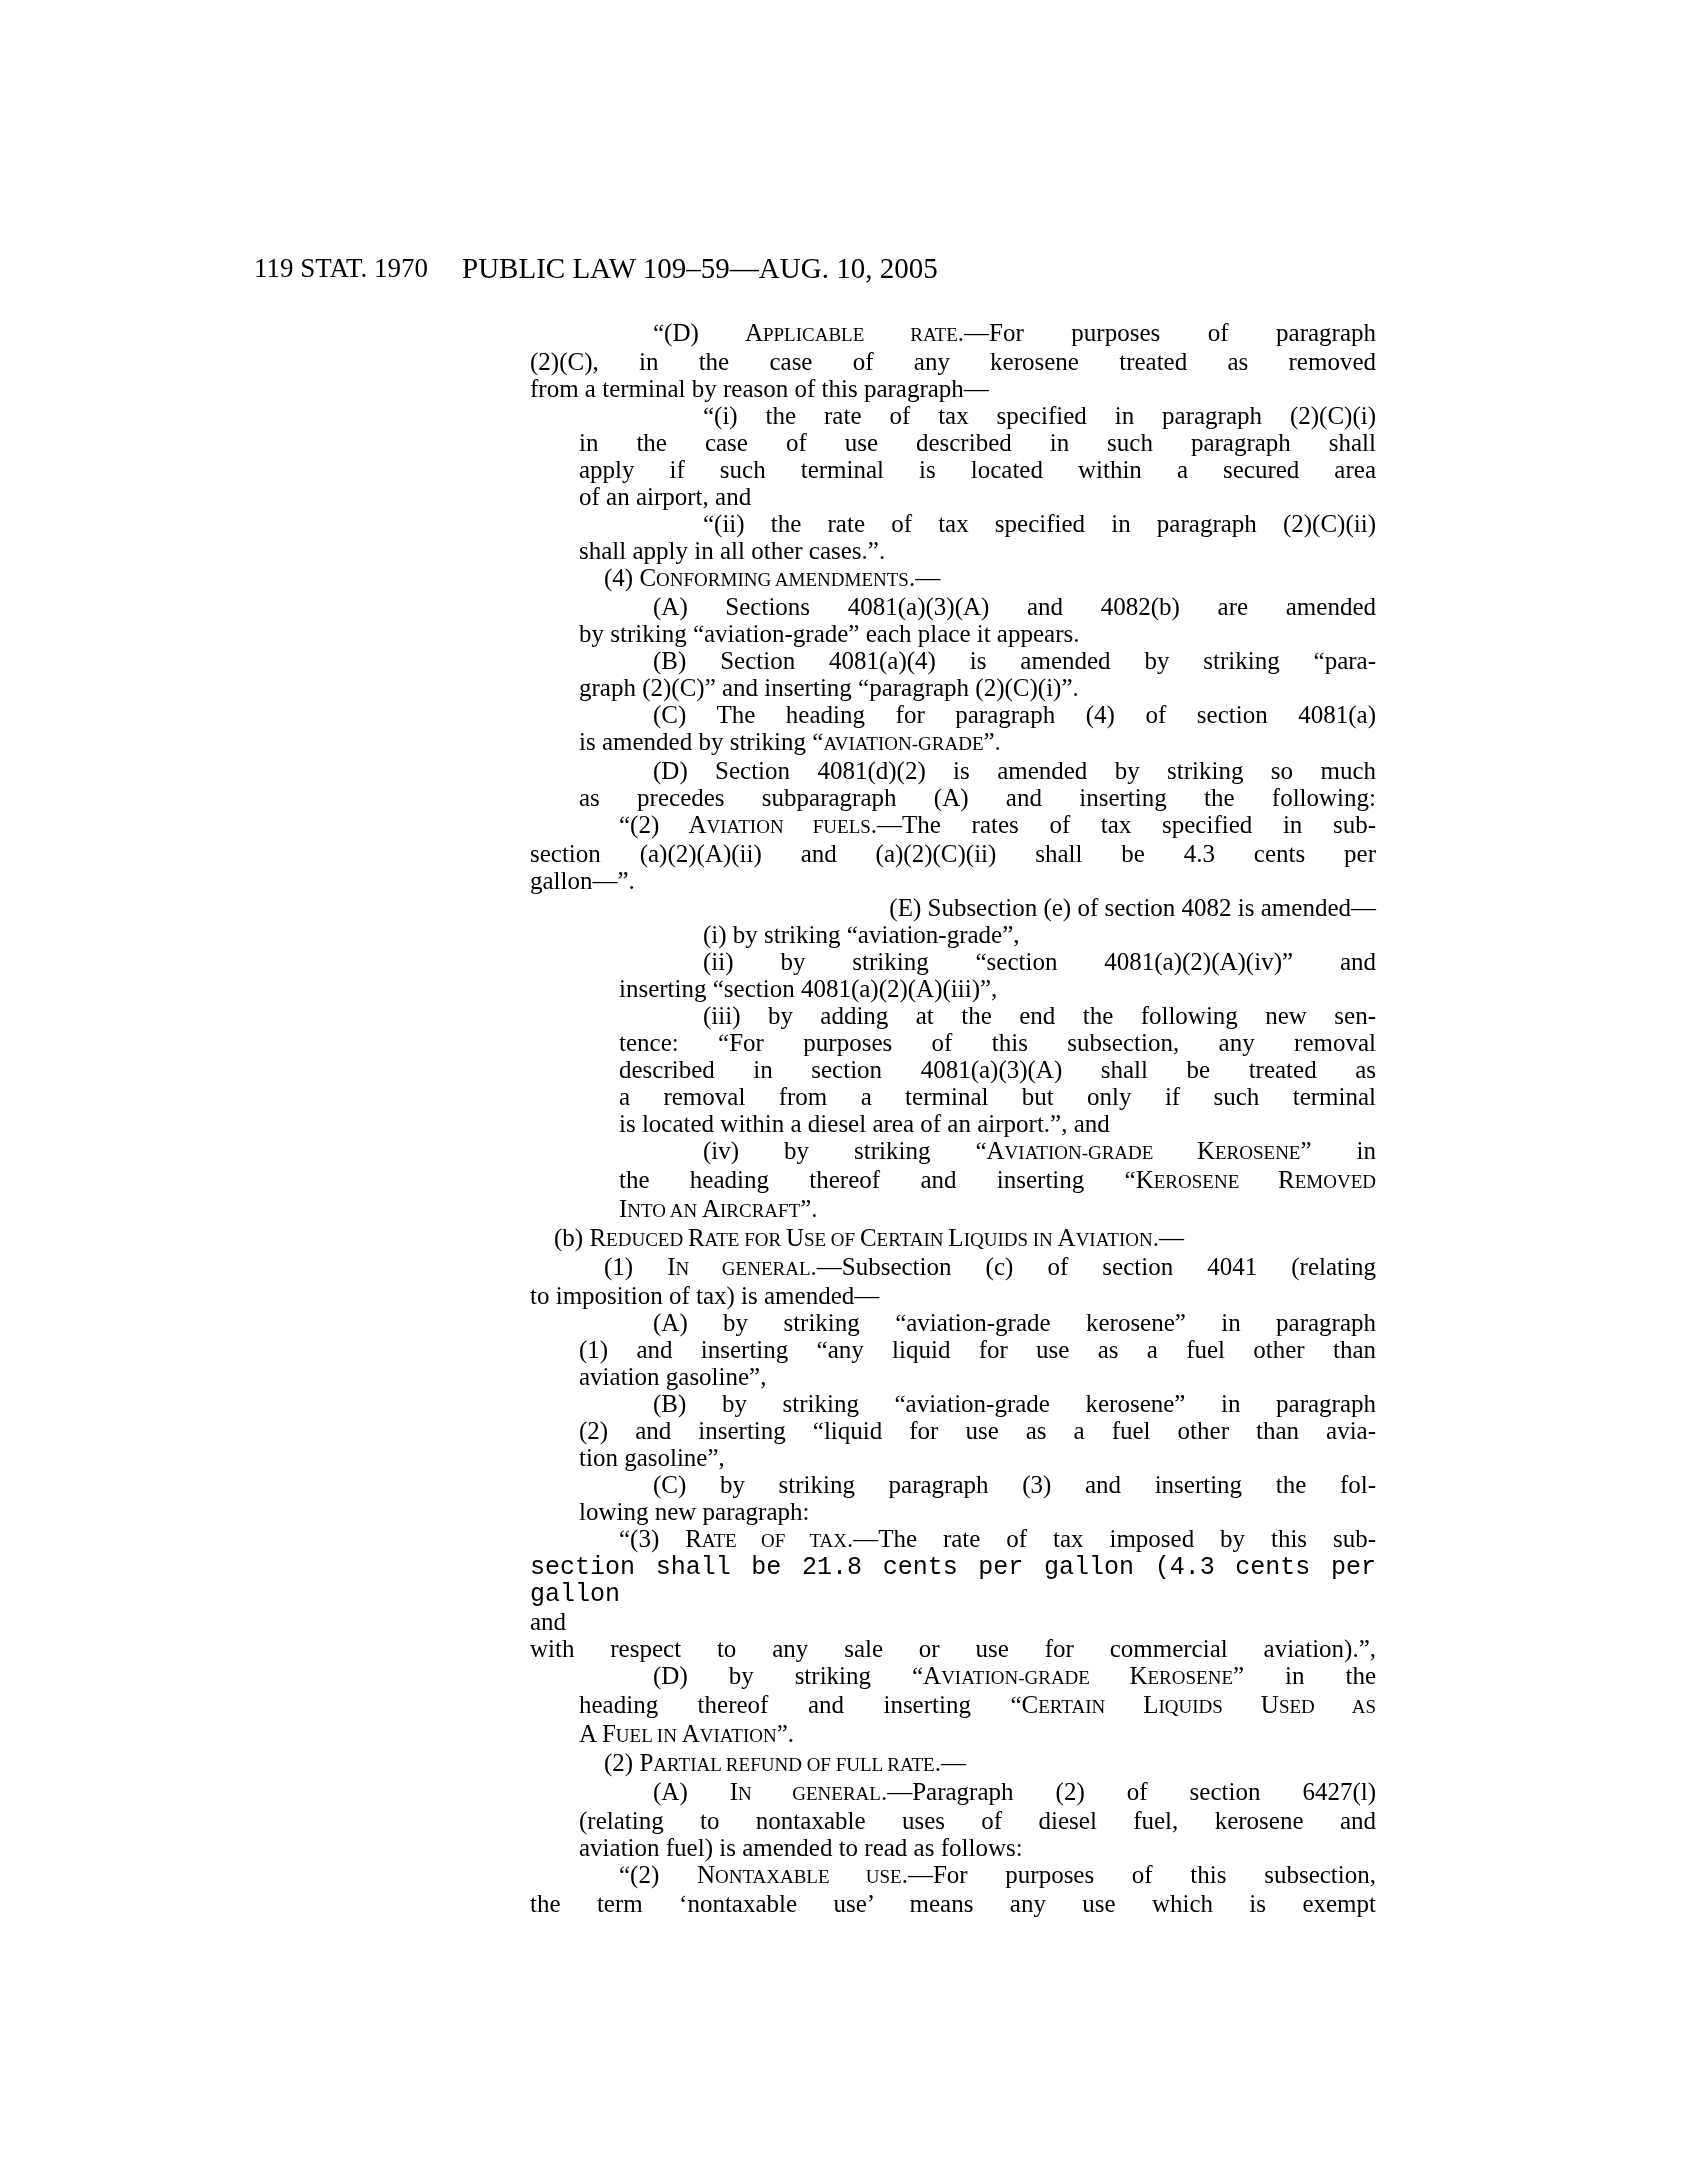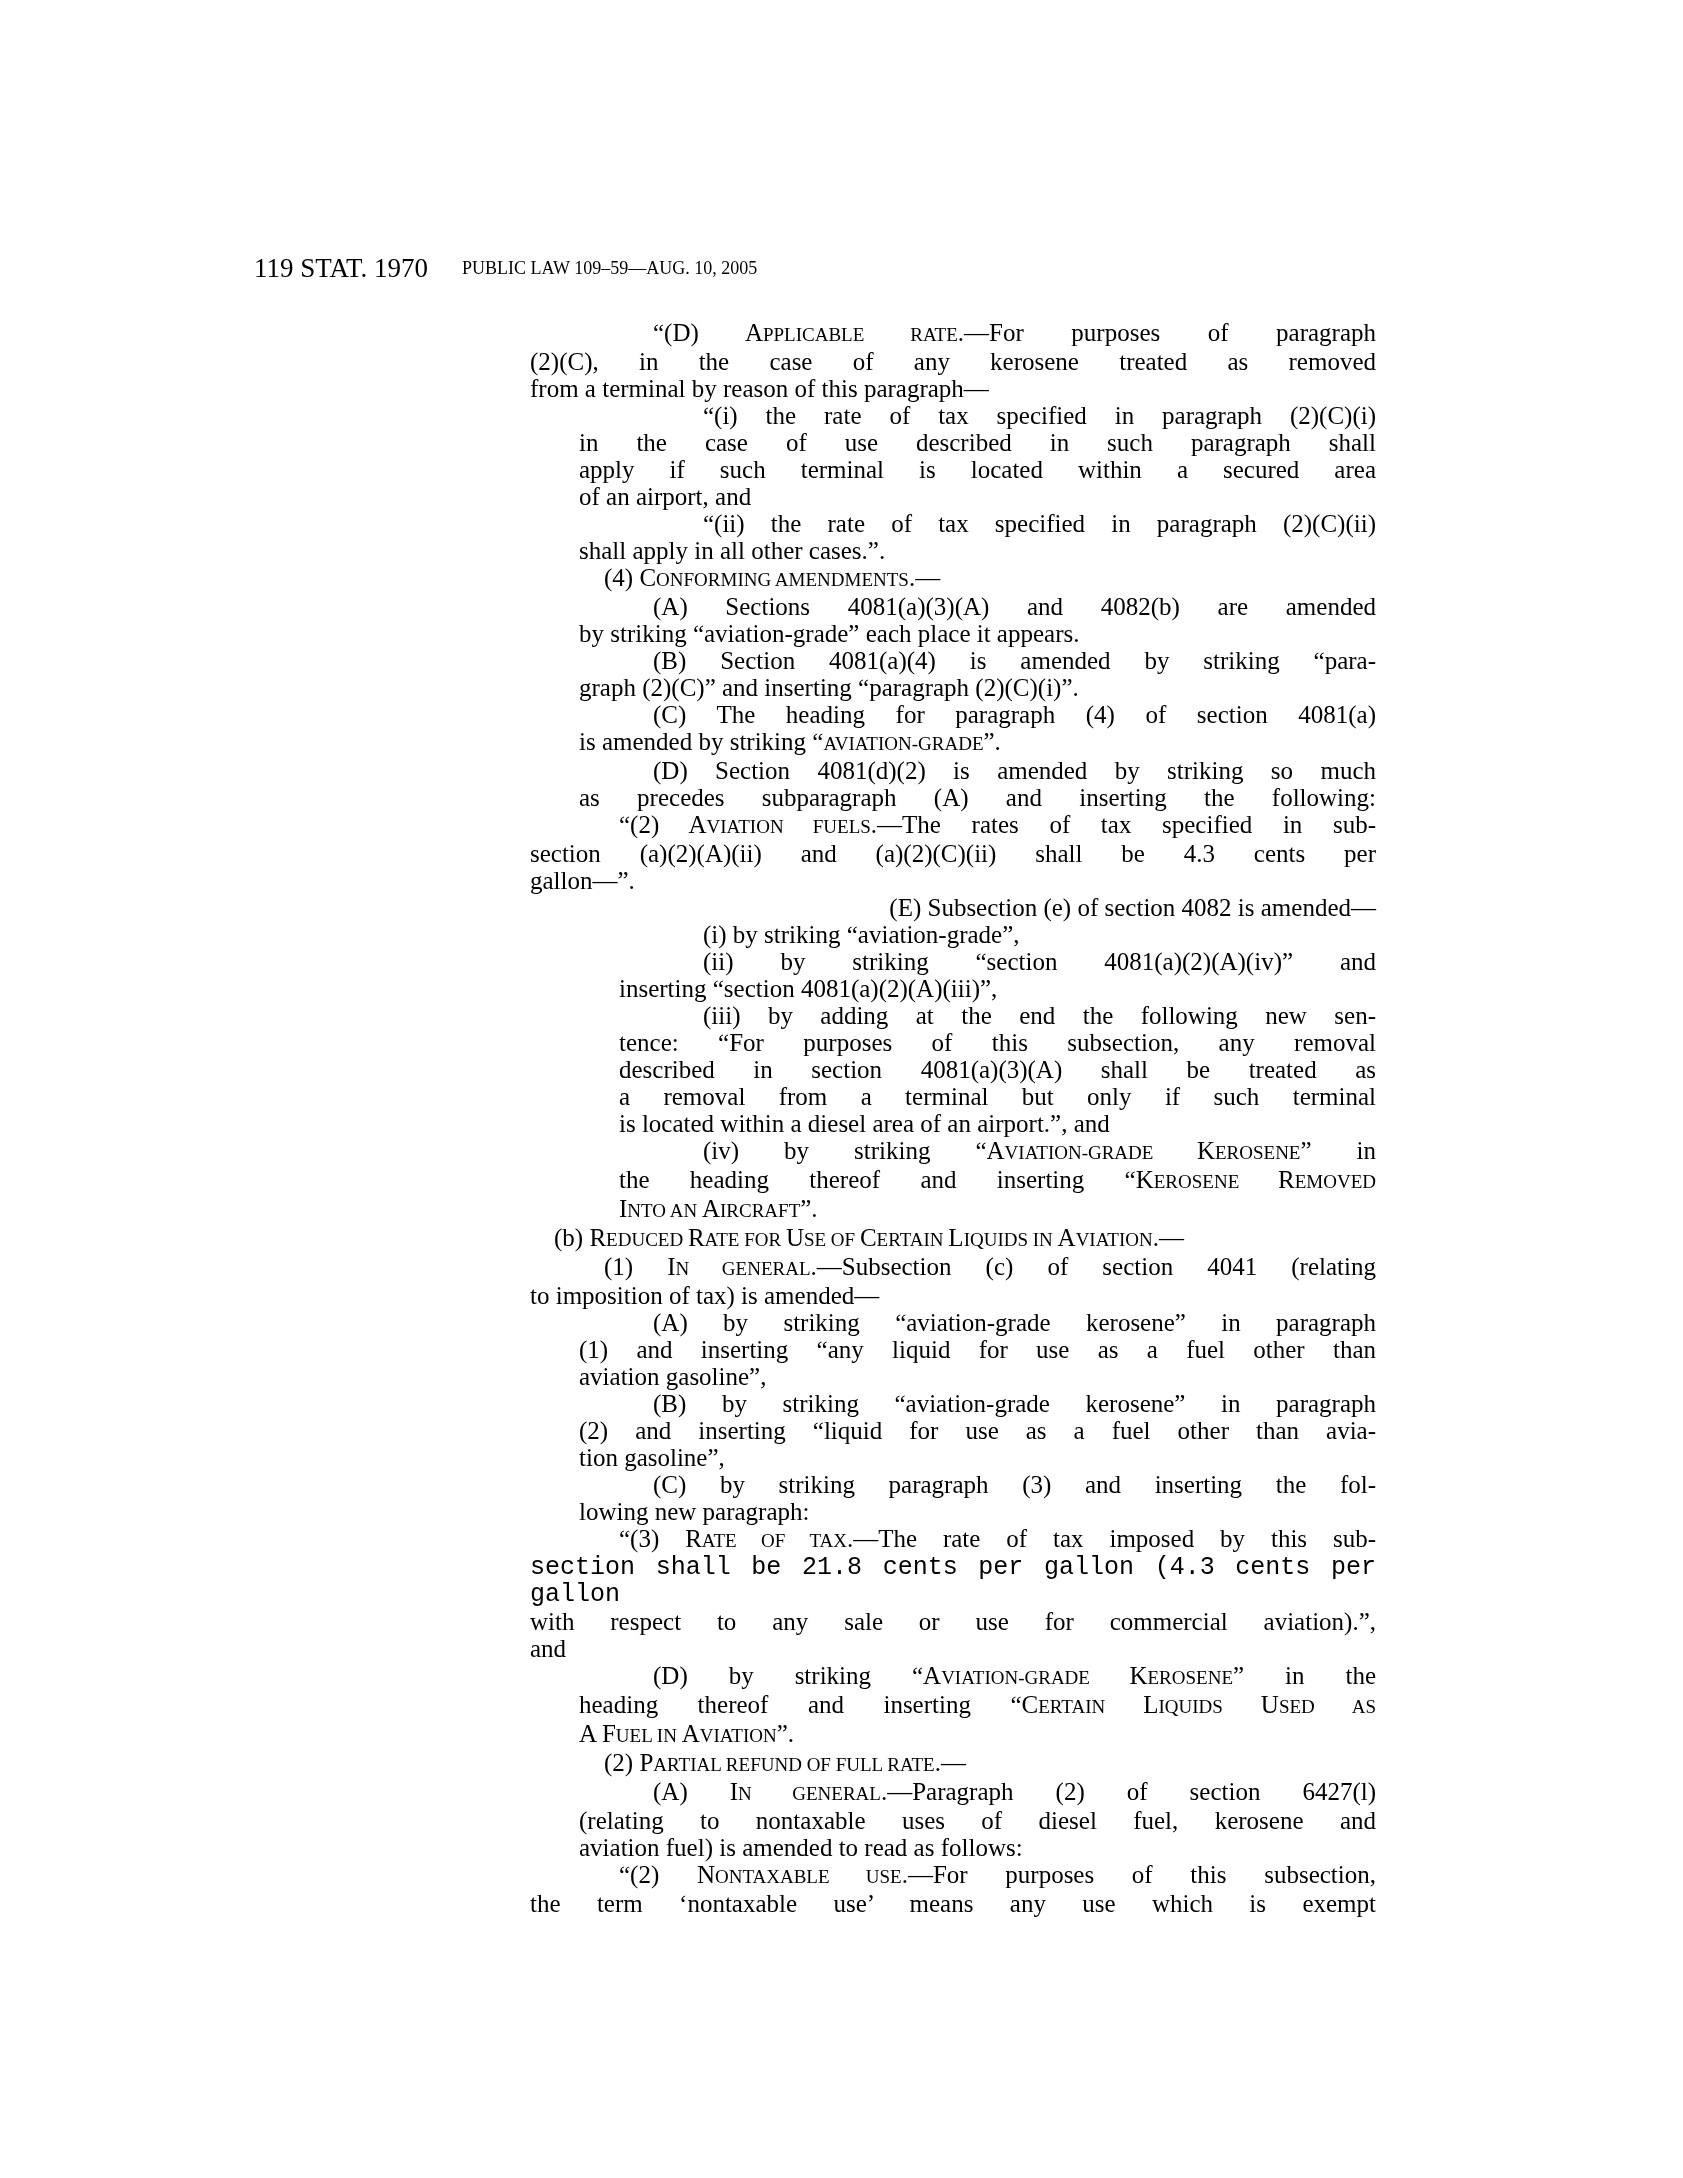--- a/index.html
+++ b/index.html
@@ -10,21 +10,21 @@
     color:#000;
     font-family:"Liberation Serif","DejaVu Serif",serif;
   }
   .header-row { position:absolute; top:254px; left:0; width:1683px; height:30px; }
   .stat-num {
     position:absolute; left:254px; top:0;
     font-size:27px; line-height:28px; white-space:nowrap;
   }
   .law-title {
     position:absolute; left:462px; top:0;
-    font-size:18px; line-height:28px; white-space:nowrap;
+    font-size:29px; line-height:28px; white-space:nowrap;
   }
   .text-block {
     position:absolute; left:396px; top:319px;
     width:980px;
     font-size:25px;
     line-height:27px;
   }
   .line { text-align:left; }
   .line.just { text-align:justify; text-align-last:justify; }
   .sc { font-size:0.76em; }
@@ -77,22 +77,22 @@
       <div class="line just" style="padding-left: 257px;"><span>(A) by striking “aviation-grade kerosene” in paragraph</span></div>
       <div class="line just" style="padding-left: 183px;"><span>(1) and inserting “any liquid for use as a fuel other than</span></div>
       <div class="line" style="padding-left: 183px;"><span>aviation gasoline”,</span></div>
       <div class="line just" style="padding-left: 257px;"><span>(B) by striking “aviation-grade kerosene” in paragraph</span></div>
       <div class="line just" style="padding-left: 183px;"><span>(2) and inserting “liquid for use as a fuel other than avia-</span></div>
       <div class="line" style="padding-left: 183px;"><span>tion gasoline”,</span></div>
       <div class="line just" style="padding-left: 257px;"><span>(C) by striking paragraph (3) and inserting the fol-</span></div>
       <div class="line" style="padding-left: 183px;"><span>lowing new paragraph:</span></div>
       <div class="line just" style="padding-left: 223px;"><span>“(3) R</span><span class="sc">ATE OF TAX</span><span>.—The rate of tax imposed by this sub-</span></div>
       <div class="line just" style="padding-left: 134px; font-family: Liberation Mono, monospace;"><span>section shall be 21.8 cents per gallon (4.3 cents per gallon</span></div>
+      <div class="line" style="padding-left: 134px;"><span>and</span></div>
       <div class="line just" style="padding-left: 134px;"><span>with respect to any sale or use for commercial aviation).”,</span></div>
-      <div class="line" style="padding-left: 134px;"><span>and</span></div>
       <div class="line just" style="padding-left: 257px;"><span>(D) by striking “A</span><span class="sc">VIATION-GRADE </span><span>K</span><span class="sc">EROSENE</span><span>” in the</span></div>
       <div class="line just" style="padding-left: 183px;"><span>heading thereof and inserting “C</span><span class="sc">ERTAIN </span><span>L</span><span class="sc">IQUIDS </span><span>U</span><span class="sc">SED AS</span></div>
       <div class="line" style="padding-left: 183px;"><span>A F</span><span class="sc">UEL IN </span><span>A</span><span class="sc">VIATION</span><span>”.</span></div>
       <div class="line" style="padding-left: 208px;"><span>(2) P</span><span class="sc">ARTIAL REFUND OF FULL RATE</span><span>.—</span></div>
       <div class="line just" style="padding-left: 257px;"><span>(A) I</span><span class="sc">N GENERAL</span><span>.—Paragraph (2) of section 6427(l)</span></div>
       <div class="line just" style="padding-left: 183px;"><span>(relating to nontaxable uses of diesel fuel, kerosene and</span></div>
       <div class="line" style="padding-left: 183px;"><span>aviation fuel) is amended to read as follows:</span></div>
       <div class="line just" style="padding-left: 223px;"><span>“(2) N</span><span class="sc">ONTAXABLE USE</span><span>.—For purposes of this subsection,</span></div>
       <div class="line just" style="padding-left: 134px;"><span>the term ‘nontaxable use’ means any use which is exempt</span></div>
     </div>

